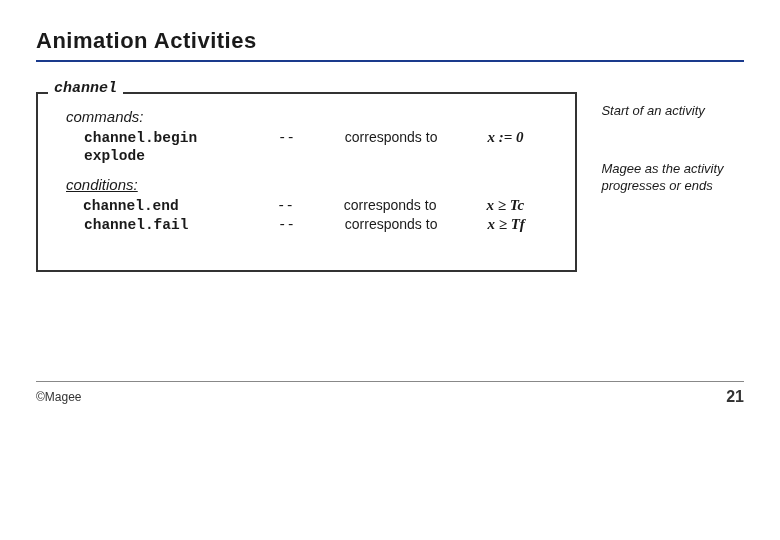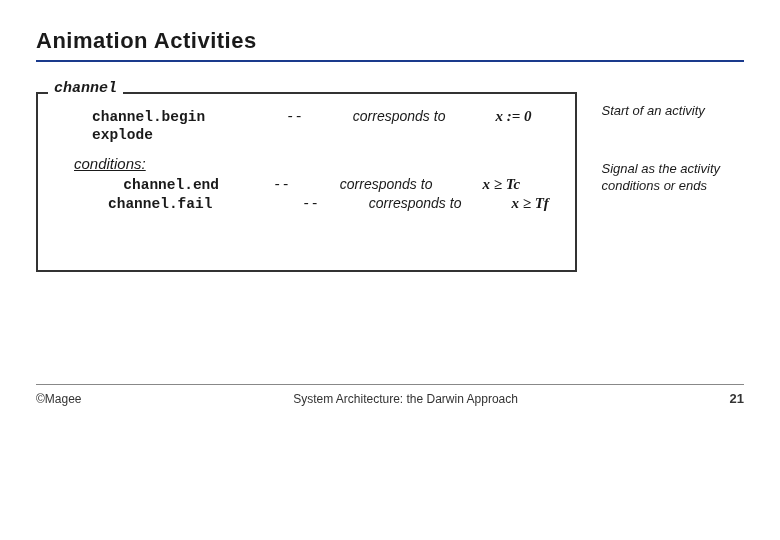--- a/index.html
+++ b/index.html
@@ -42,21 +42,21 @@
     .content-area {
       display: flex;
       flex-direction: row;
       align-items: flex-start;
       margin-top: 30px;
       gap: 24px;
     }
 
     .box-container {
       border: 2px solid #333;
-      padding: 14px 20px 18px 36px;
+      padding: 14px 20px 18px 28px;
       width: 560px;
       position: relative;
       min-height: 180px;
     }
 
     .box-label {
       position: absolute;
       top: -14px;
       left: 10px;
       background: #fff;
@@ -98,21 +98,20 @@
 
     .dash {
       font-family: 'Courier New', Courier, monospace;
       font-size: 14px;
       color: #1a1a1a;
       margin: 0 6px 0 10px;
     }
 
     .corresponds {
       font-size: 14px;
-      font-style: italic;
       color: #1a1a1a;
       margin-right: 6px;
       font-family: Arial, Helvetica, sans-serif;
     }
 
     .math {
       font-size: 15px;
       font-style: italic;
       font-weight: bold;
       color: #1a1a1a;
@@ -166,21 +165,21 @@
       font-size: 12px;
       color: #333;
     }
 
     .footer-center {
       font-size: 12px;
       color: #333;
     }
 
     .footer-right {
-      font-size: 13px;
+      font-size: 16px;
       font-weight: bold;
       color: #333;
       text-align: center;
     }
 
     .explode-row {
       margin-left: 0;
     }
   </style>
 </head>
@@ -192,60 +191,60 @@
     <div class="title">Animation  Activities</div>
     <div class="title-underline"></div>
   </div>
 
   <div class="content-area">
 
     <div class="box-container">
       <div class="box-label">channel</div>
 
       <div class="commands-block">
+        <div class="section-title">commands:</div>
 
         <div class="row" style="margin-left: 18px;">
           <span class="code">channel.begin</span>
           <span class="dash">--</span>
           <span class="corresponds">corresponds to</span>
           <span class="math">x := 0</span>
         </div>
 
         <div class="row explode-row" style="margin-left: 18px;">
           <span class="code">explode</span>
         </div>
       </div>
 
       <div class="conditions-block">
         <div class="section-title">
           <span class="underlined-italic">conditions:</span>
         </div>
 
-        <div class="row" style="margin-left: 5px; text-align: right;">
+        <div class="row" style="margin-left: 17px;">
           <span class="code">channel.end</span>
           <span class="dash">--</span>
           <span class="corresponds">corresponds to</span>
           <span class="math">x ≥ Tc</span>
         </div>
 
-        <div class="row" style="margin-left: 34px;">
+        <div class="row" style="margin-left: 18px;">
           <span class="code">channel.fail</span>
           <span class="dash">--</span>
           <span class="corresponds">corresponds to</span>
           <span class="math">x ≥ Tf</span>
         </div>
       </div>
     </div>
 
     <div class="side-notes">
       <div class="side-note">Start of an activity</div>
-      <div class="side-note">Signal as the activity conditions or ends</div>
+      <div class="side-note">Magee as the activity progresses or ends</div>
     </div>
 
   </div>
 
   <div class="footer">
     <div class="footer-left">©Magee</div>
-    <div class="footer-center">System Architecture: the Darwin Approach</div>
     <div class="footer-right">21</div>
   </div>
 
 </div>
 
 </body></html>

